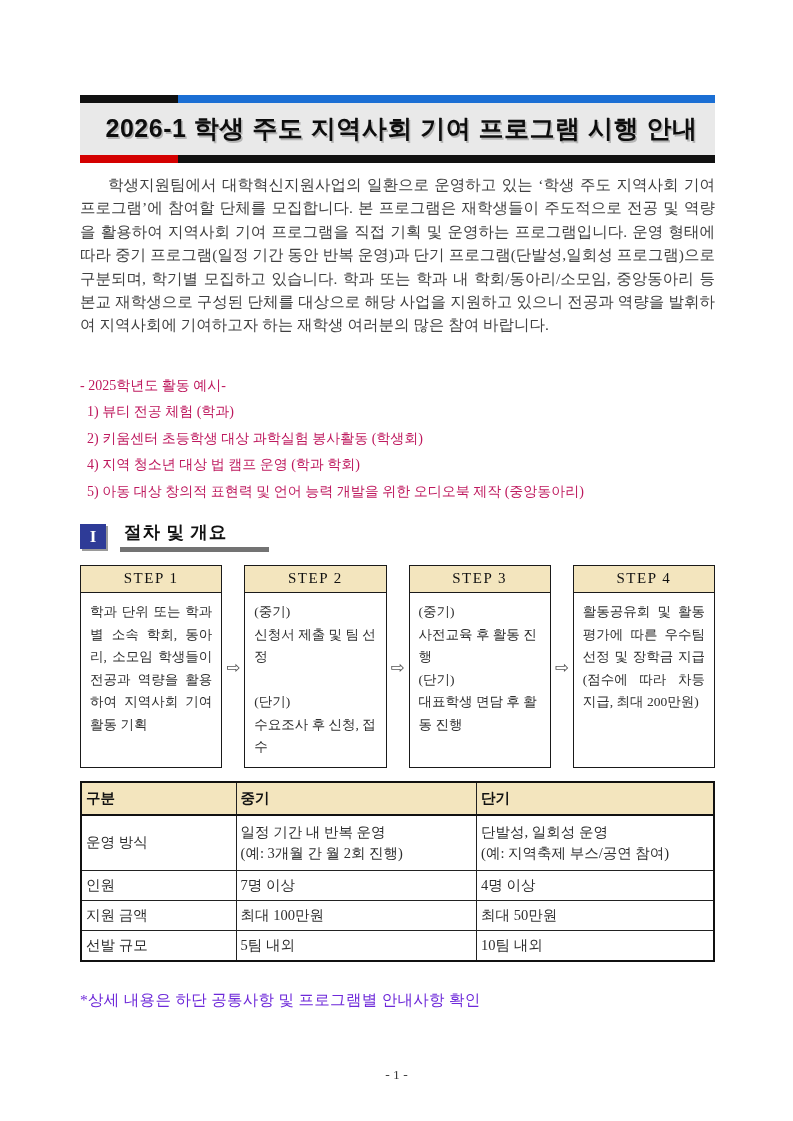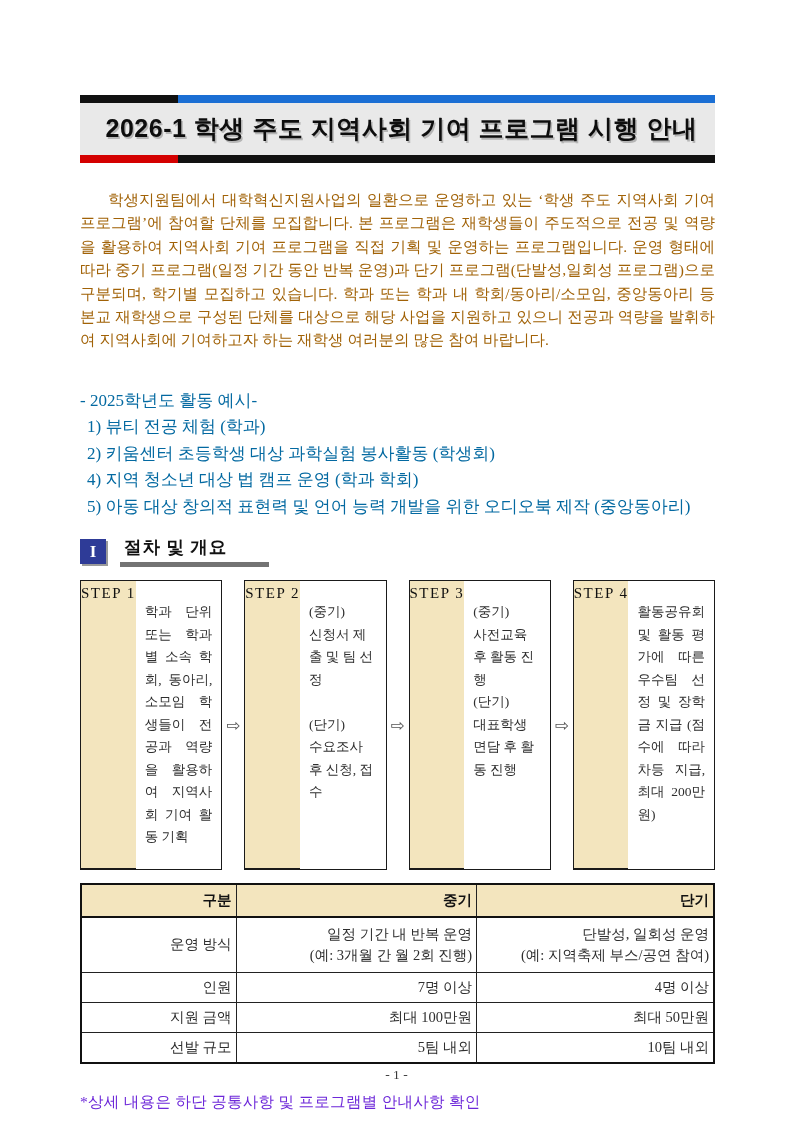--- a/index.html
+++ b/index.html
@@ -29,31 +29,31 @@
   .banner .title-strip h1 {
     margin: 0;
     font-family: "Liberation Sans", "DejaVu Sans", sans-serif;
     font-size: 25px; font-weight: 800; letter-spacing: 0.5px;
     color: #0d0d0d;
     text-shadow: 1.5px 1.5px 0 #b5b5b5;
   }
 
   
   .intro {
-    margin-top: 25px;
+    margin-top: 10px;
     font-size: 15.5px;
     line-height: 23.4px;
     text-align: justify;
     word-break: break-all;
     text-indent: 1.8em;
-    color: #a16207;
-  }
-
-  
-  .examples { margin-top: 36px; font-size: 17px; line-height: 26.5px; color: #0369a1; }
+    color: #404040;
+  }
+
+  
+  .examples { margin-top: 36px; font-size: 14px; line-height: 26.5px; color: #be185d; }
   .examples .ex-heading { }
   .examples .ex-item { padding-left: 7px; }
 
   
   .section-header { margin-top: 15px; display: flex; align-items: flex-end; }
   .section-marker {
     width: 26px; height: 25px;
     background: #2e3b97;
     color: #ffffff;
     font-family: "Liberation Serif", serif;
@@ -69,34 +69,34 @@
     padding: 0 42px 3px 4px;
     letter-spacing: 1px;
   }
 
   
   .steps { margin-top: 13px; display: flex; align-items: stretch; }
   .step-box {
     flex: 1;
     border: 1.6px solid #1a1a1a;
     background: #ffffff;
-    display: flex; flex-direction: row;
+    display: flex; flex-direction: column;
     min-height: 144px;
   }
   .step-head {
     background: #f3e5be;
     border-bottom: 1.6px solid #1a1a1a;
     text-align: center;
     font-family: "Liberation Serif", serif;
     font-size: 15px; letter-spacing: 1.5px;
     padding: 4px 0 5px 0;
     color: #111;
   }
   .step-body {
-    padding: 20px 9px;
+    padding: 8px 9px;
     font-size: 13.5px;
     line-height: 22.5px;
     white-space: pre-line;
     color: #2e2e2e;
     flex: 1;
   }
   .step-body.justify { text-align: justify; word-break: break-all; white-space: normal; }
   .step-arrow {
     width: 22px;
     display: flex; align-items: center; justify-content: center;
@@ -108,21 +108,21 @@
   .cmp-table {
     margin-top: 13px;
     width: 100%;
     border-collapse: collapse;
     border: 2px solid #111;
     font-size: 14.5px;
     color: #2e2e2e;
   }
   .cmp-table th, .cmp-table td {
     border: 1px solid #222;
-    text-align: right;
+    text-align: left;
     vertical-align: middle;
     padding: 4px 4px;
     white-space: pre-line;
     line-height: 21px;
   }
   .cmp-table th {
     background: #f3e5be;
     font-weight: bold;
     border-bottom: 2px solid #111;
     padding: 5px 4px;

